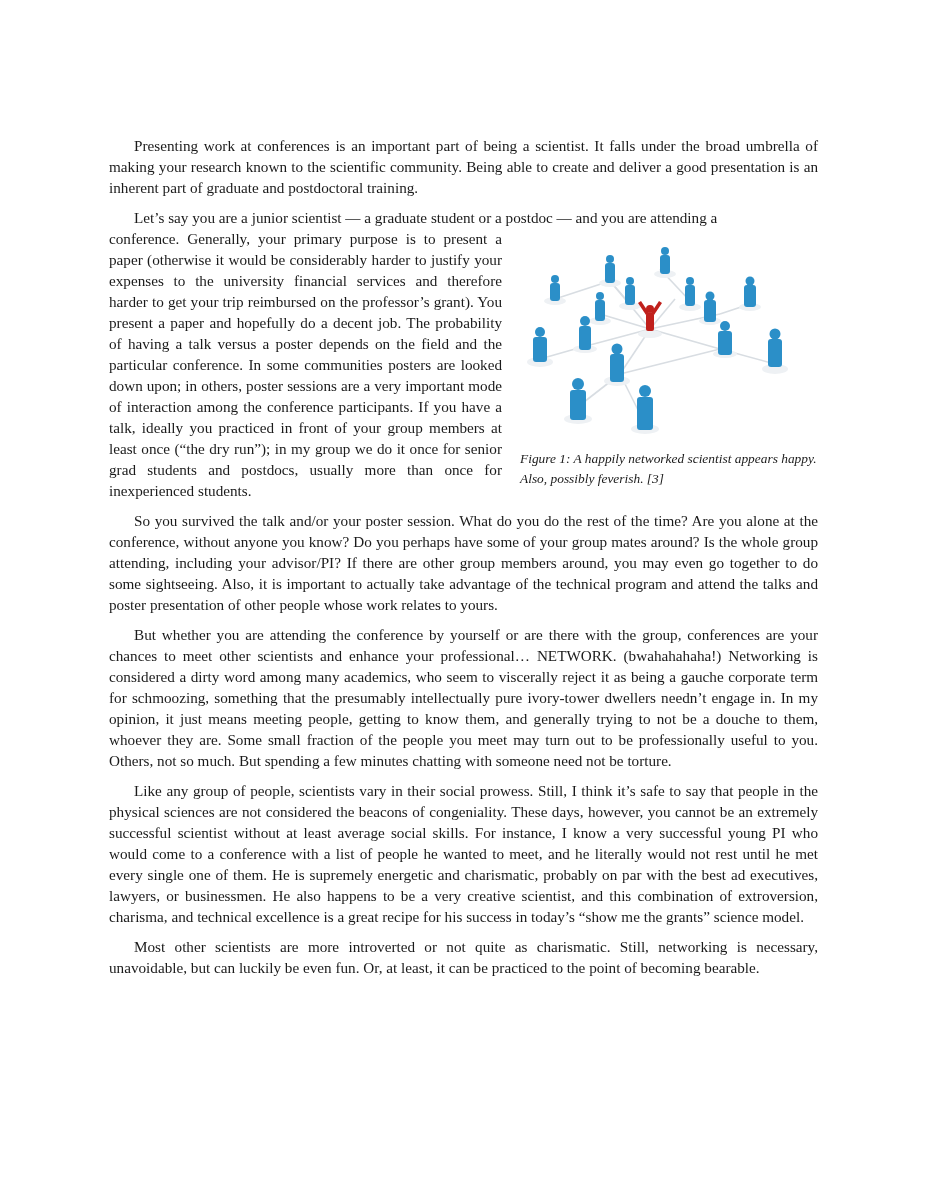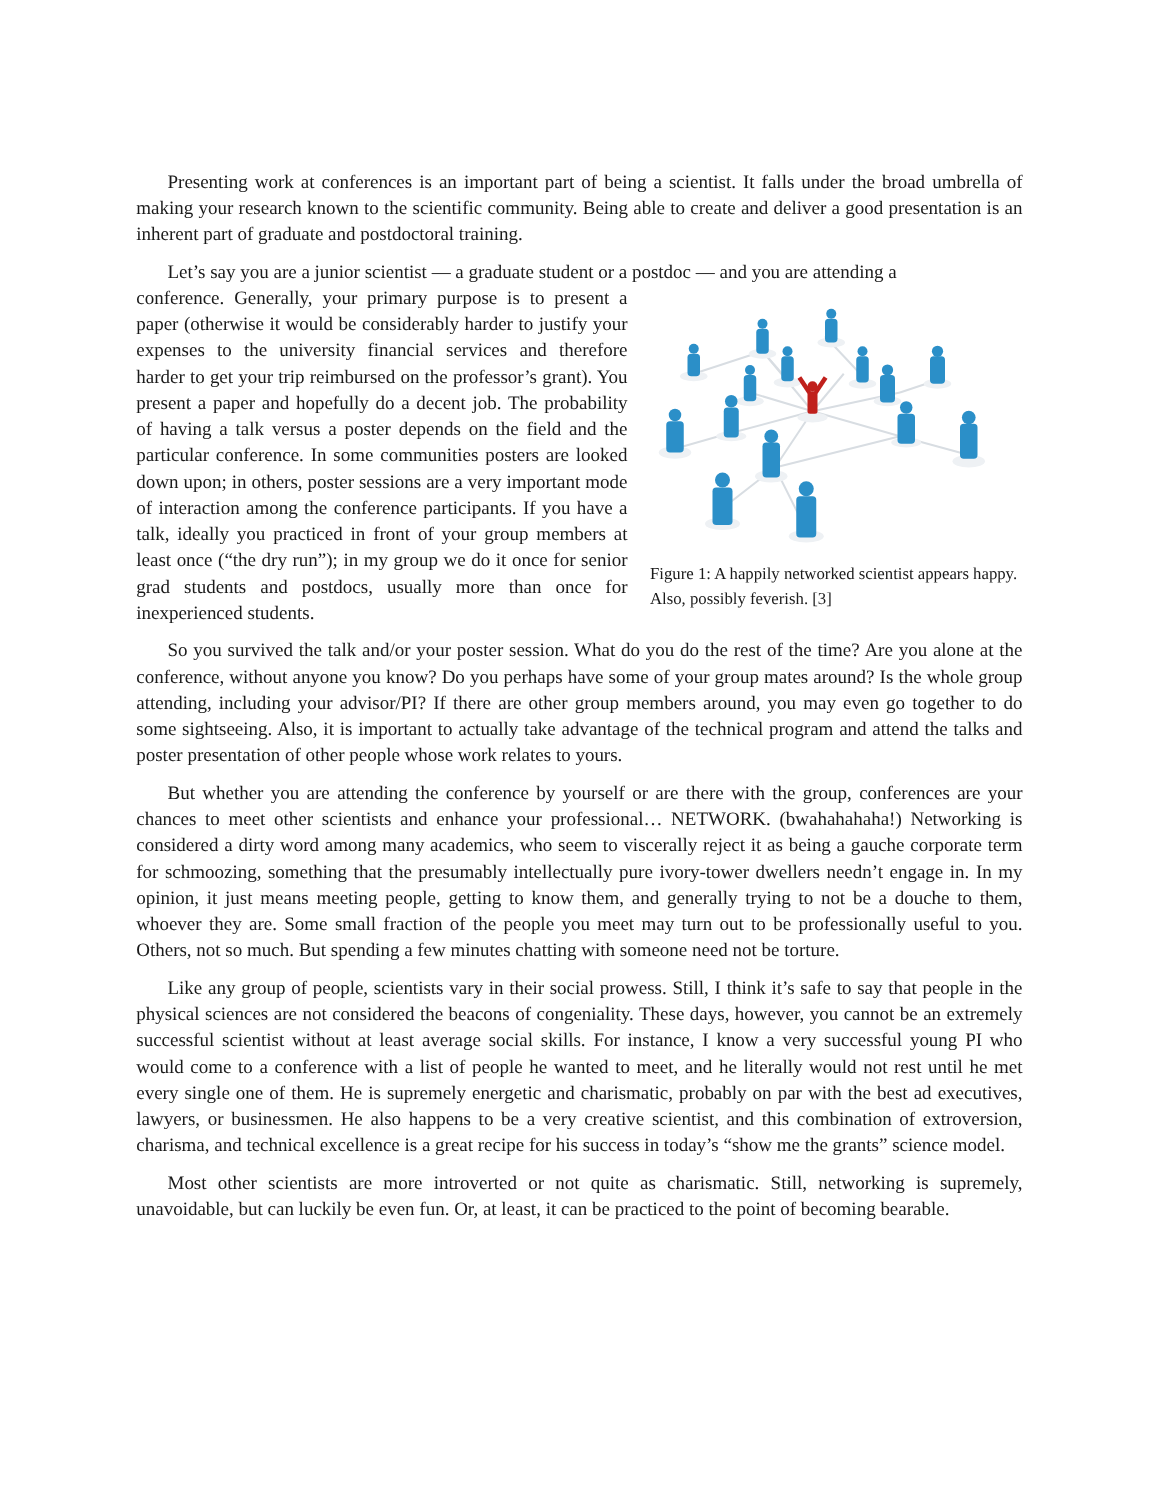--- a/index.html
+++ b/index.html
@@ -11,21 +11,21 @@
   }
   .para { text-align: justify; text-indent: 25px; margin: 0 0 9px 0; }
   .figure {
     float: right; width: 298px; margin: 1px 0 4px 18px;
   }
   .fig-img {
     width: 296px; height: 210px; position: relative; background: #ffffff;
   }
   .fig-img svg { display: block; }
   .caption {
-    font-size: 13.4px; line-height: 19.5px; margin-top: 10px; color: #1a1a1a; text-align: left;
+    font-size: 13.4px; line-height: 19.5px; margin-top: 10px; color: #1a1a1a; text-align: left; font-style: italic;
   }
   .p2-lead { text-align: justify; text-indent: 25px; margin: 0; }
 </style>
 </head>
 <body>
 
 <div class="page">
   <p class="para">Presenting work at conferences is an important part of being a scientist. It falls under the broad umbrella of making your research known to the scientific community. Being able to create and deliver a good presentation is an inherent part of graduate and postdoctoral training.</p>
 
   <p class="p2-lead">Let’s say you are a junior scientist — a graduate student or a postdoc — and you are attending a</p>
@@ -138,14 +138,14 @@
         </g>
       </svg>
     </div>
     <div class="caption">Figure 1: A happily networked scientist appears happy. Also, possibly feverish. [3]</div>
   </div>
   <p class="para" style="text-indent:0">conference. Generally, your primary purpose is to present a paper (otherwise it would be considerably harder to justify your expenses to the university financial services and therefore harder to get your trip reimbursed on the professor’s grant). You present a paper and hopefully do a decent job. The probability of having a talk versus a poster depends on the field and the particular conference. In some communities posters are looked down upon; in others, poster sessions are a very important mode of interaction among the conference participants. If you have a talk, ideally you practiced in front of your group members at least once (“the dry run”); in my group we do it once for senior grad students and postdocs, usually more than once for inexperienced students.</p>
 
   <p class="para">So you survived the talk and/or your poster session. What do you do the rest of the time? Are you alone at the conference, without anyone you know? Do you perhaps have some of your group mates around? Is the whole group attending, including your advisor/PI? If there are other group members around, you may even go together to do some sightseeing. Also, it is important to actually take advantage of the technical program and attend the talks and poster presentation of other people whose work relates to yours.</p>
   <p class="para">But whether you are attending the conference by yourself or are there with the group, conferences are your chances to meet other scientists and enhance your professional… NETWORK. (bwahahahaha!) Networking is considered a dirty word among many academics, who seem to viscerally reject it as being a gauche corporate term for schmoozing, something that the presumably intellectually pure ivory-tower dwellers needn’t engage in. In my opinion, it just means meeting people, getting to know them, and generally trying to not be a douche to them, whoever they are. Some small fraction of the people you meet may turn out to be professionally useful to you. Others, not so much. But spending a few minutes chatting with someone need not be torture.</p>
   <p class="para">Like any group of people, scientists vary in their social prowess. Still, I think it’s safe to say that people in the physical sciences are not considered the beacons of congeniality. These days, however, you cannot be an extremely successful scientist without at least average social skills. For instance, I know a very successful young PI who would come to a conference with a list of people he wanted to meet, and he literally would not rest until he met every single one of them. He is supremely energetic and charismatic, probably on par with the best ad executives, lawyers, or businessmen. He also happens to be a very creative scientist, and this combination of extroversion, charisma, and technical excellence is a great recipe for his success in today’s “show me the grants” science model.</p>
-  <p class="para">Most other scientists are more introverted or not quite as charismatic. Still, networking is supremely, unavoidable, but can luckily be even fun. Or, at least, it can be practiced to the point of becoming bearable.</p>
+  <p class="para">Most other scientists are more introverted or not quite as charismatic. Still, networking is necessary, unavoidable, but can luckily be even fun. Or, at least, it can be practiced to the point of becoming bearable.</p>
 </div>
 
 </body></html>

